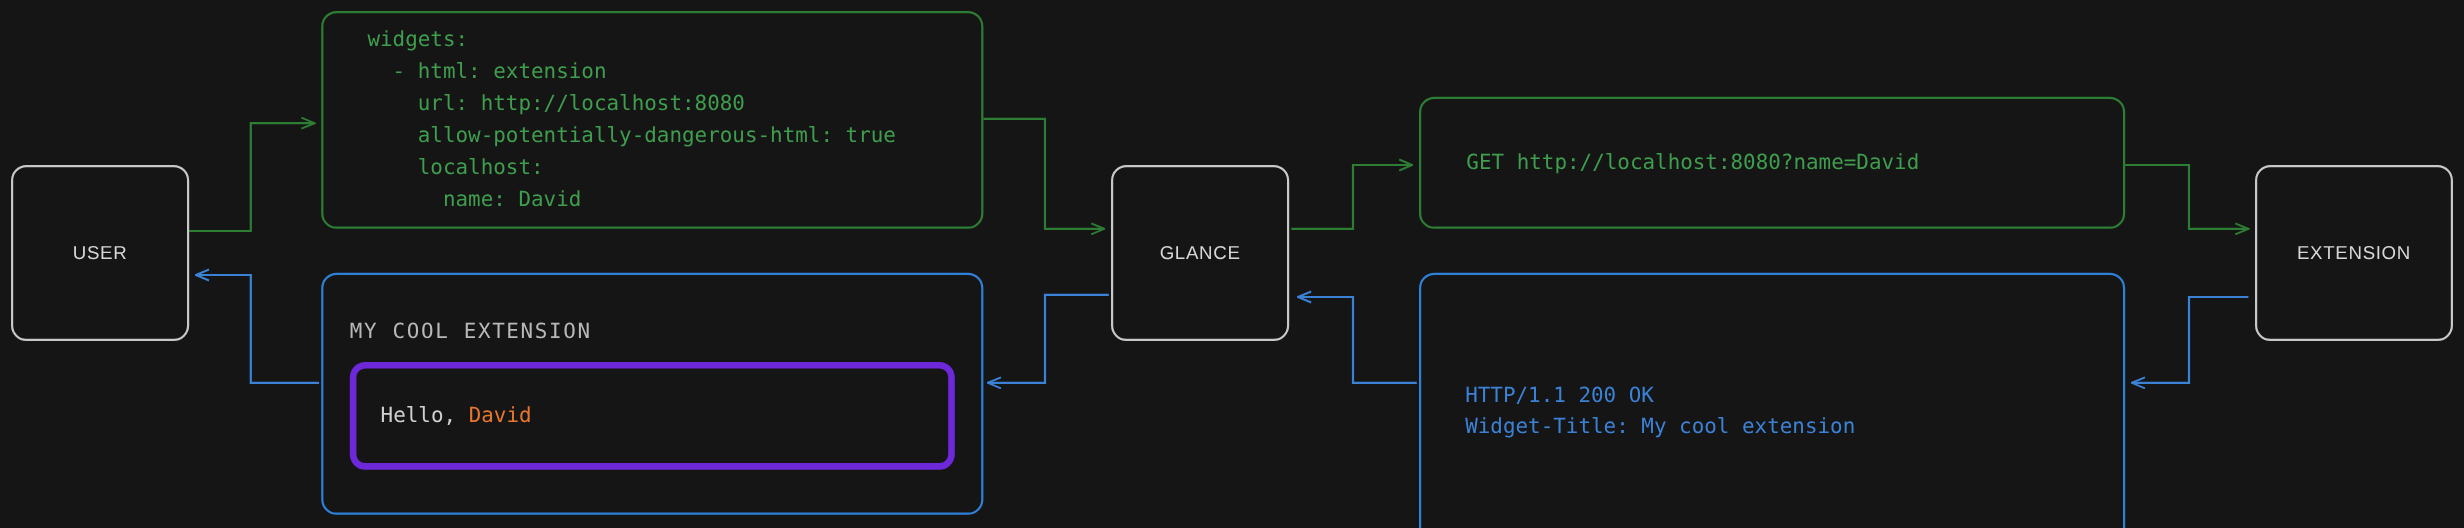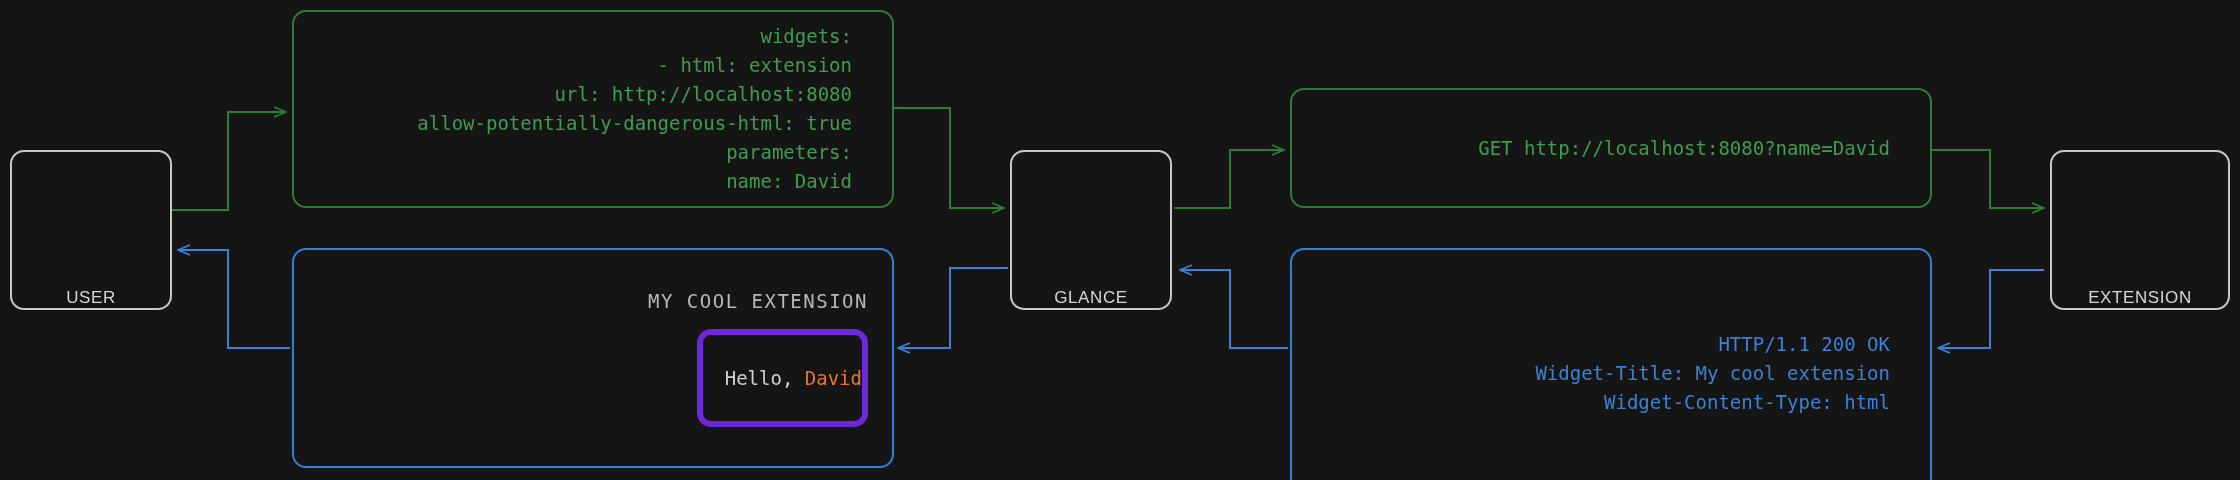--- a/index.html
+++ b/index.html
@@ -23,38 +23,37 @@
     height: 480px;
     pointer-events: none;
   }
   .node {
     position: absolute;
     box-sizing: border-box;
     border: 2px solid #c8c8c8;
     border-radius: 14px;
     background: #151515;
     display: flex;
-    align-items: flex-end;
+    align-items: center;
     justify-content: center;
     color: #d7d7d7;
     font-family: "Liberation Sans", sans-serif;
     font-size: 17px;
     letter-spacing: 0.6px;
   }
   .codebox {
     position: absolute;
     box-sizing: border-box;
     border: 2px solid;
     border-radius: 14px;
     background: #151515;
     display: flex;
     flex-direction: column;
     justify-content: center;
     padding: 0 40px;
-    align-items: flex-end;
   }
   .codebox.green { border-color: #2e7d34; }
   .codebox.blue  { border-color: #2f80d8; }
   .codeline {
     font-family: "DejaVu Sans Mono", "Liberation Mono", monospace;
     font-size: 19px;
     line-height: 29px;
     white-space: pre;
   }
   .codeline.green { color: #3f9e4d; }
@@ -128,32 +127,31 @@
 
   <div class="node" style="left:2050px; top:150px; width:180px; height:160px;">
     <span>EXTENSION</span>
   </div>
 
   <div class="codebox green" style="left:292px; top:10px; width:602px; height:198px;">
     <div class="codeline green">widgets:</div>
     <div class="codeline green">  - html: extension</div>
     <div class="codeline green">    url: http://localhost:8080</div>
     <div class="codeline green">    allow-potentially-dangerous-html: true</div>
-    <div class="codeline green">    parameters:</div>
+    <div class="codeline green">    localhost:</div>
     <div class="codeline green">      name: David</div>
   </div>
 
   <div class="codebox green" style="left:1290px; top:88px; width:642px; height:120px;padding-left:41px;">
     <div class="codeline green">GET http://localhost:8080?name=David</div>
   </div>
 
   <div class="codebox blue" style="left:1290px; top:248px; width:642px; height:280px;">
     <div class="codeline blue">HTTP/1.1 200 OK</div>
     <div class="codeline blue">Widget-Title: My cool extension</div>
-    <div class="codeline blue">Widget-Content-Type: html</div>
     <div class="codeline blue blank"></div>
   </div>
 
   <div class="codebox blue" style="left:292px; top:248px; width:602px; height:220px; justify-content:center; padding:0 24px;">
     <div class="render-title">MY COOL EXTENSION</div>
     <div class="render-inner">
       <div class="render-text"><span>Hello, </span><span class="accent">David</span></div>
     </div>
   </div>
 

